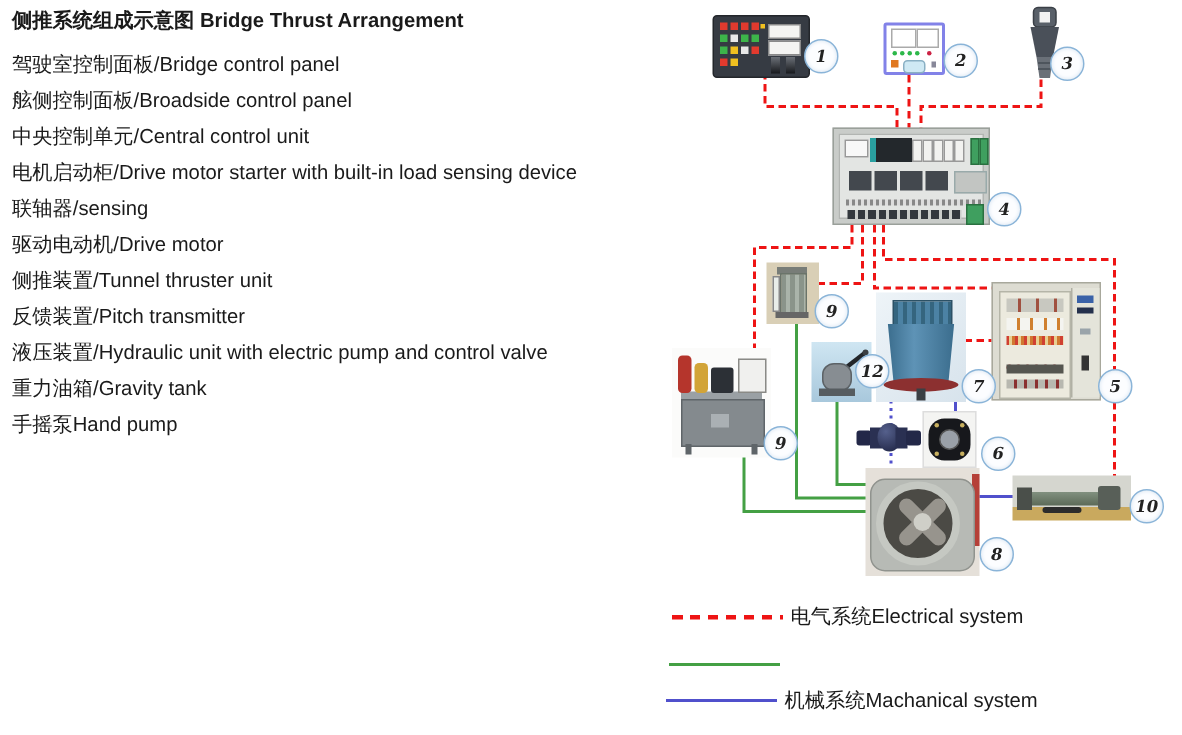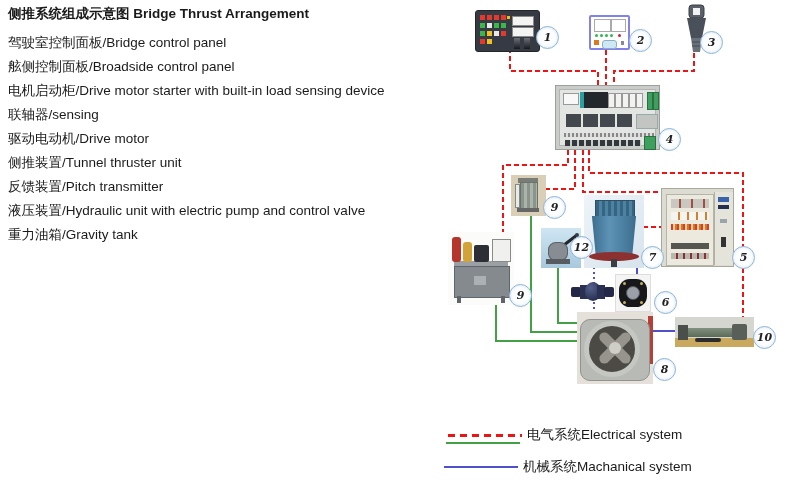--- a/index.html
+++ b/index.html
@@ -113,27 +113,29 @@
   .sw-solid{height:2px;}
   .legend-row .lab{font-size:13.5px;white-space:nowrap;}
 </style>
 </head>
 <body>
 
 <div class="abs title">侧推系统组成示意图 Bridge Thrust Arrangement</div>
 <div class="abs list">
   <div>驾驶室控制面板/Bridge control panel</div>
   <div>舷侧控制面板/Broadside control panel</div>
+  <div>中央控制单元/Central control unit</div>
   <div>电机启动柜/Drive motor starter with built-in load sensing device</div>
   <div>联轴器/sensing</div>
   <div>驱动电动机/Drive motor</div>
   <div>侧推装置/Tunnel thruster unit</div>
   <div>反馈装置/Pitch transmitter</div>
   <div>液压装置/Hydraulic unit with electric pump and control valve</div>
   <div>重力油箱/Gravity tank</div>
+  <div>手摇泵Hand pump</div>
 </div>
 
 <svg class="abs wires" width="788" height="490" viewBox="0 0 788 490">
 
   <polyline class="elec" points="510,48 510,71 598,71 598,86" style="stroke: rgb(238, 20, 20);"></polyline>
   <line class="elec" x1="606" y1="50" x2="606" y2="86" style="stroke: rgb(238, 20, 20);"></line>
   <polyline class="elec" points="694,53 694,71 614,71 614,86" style="stroke: rgb(238, 20, 20);"></polyline>
   <polyline class="elec" points="568,150 568,165 503,165 503,234" style="stroke: rgb(238, 20, 20);"></polyline>
   <polyline class="elec" points="575,150 575,189 544,189" style="stroke: rgb(238, 20, 20);"></polyline>
   <polyline class="elec" points="583,150 583,192 662,192" style="stroke: rgb(238, 20, 20);"></polyline>
@@ -308,21 +310,21 @@
 <div class="badge" style="left:658px;top:128px">4</div>
 <div class="badge" style="left:732px;top:246px">5</div>
 <div class="badge" style="left:654px;top:291px">6</div>
 <div class="badge" style="left:641px;top:246px">7</div>
 <div class="badge" style="left:653px;top:358px">8</div>
 <div class="badge" style="left:509px;top:284px">9</div>
 <div class="badge" style="left:753px;top:326px">10</div>
 <div class="badge" style="left:543px;top:196px">9</div>
 <div class="badge" style="left:570px;top:236px">12</div>
 
-<div class="legend-row" style="left:448px;top:424px">
+<div class="legend-row" style="left:448px;top:400px">
   <div class="sw sw-dash" style="background: repeating-linear-gradient(90deg, rgb(238, 20, 20) 0px, rgb(238, 20, 20) 7px, transparent 7px, transparent 12px);"></div>
   <div class="lab">电气系统Electrical system</div>
 </div>
 <div class="legend-row" style="left:446px;top:432px">
   <div class="sw sw-solid" style="background: rgb(68, 160, 68);"></div>
 </div>
 <div class="legend-row" style="left:444px;top:456px">
   <div class="sw sw-solid" style="background: rgb(80, 80, 204);"></div>
   <div class="lab">机械系统Machanical system</div>
 </div>

